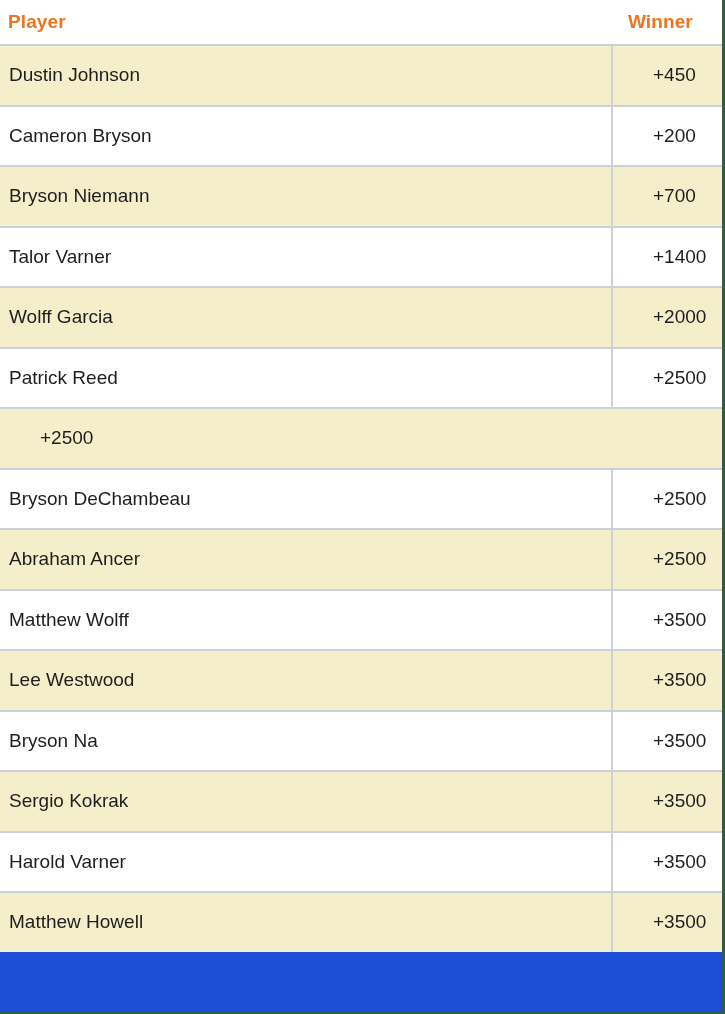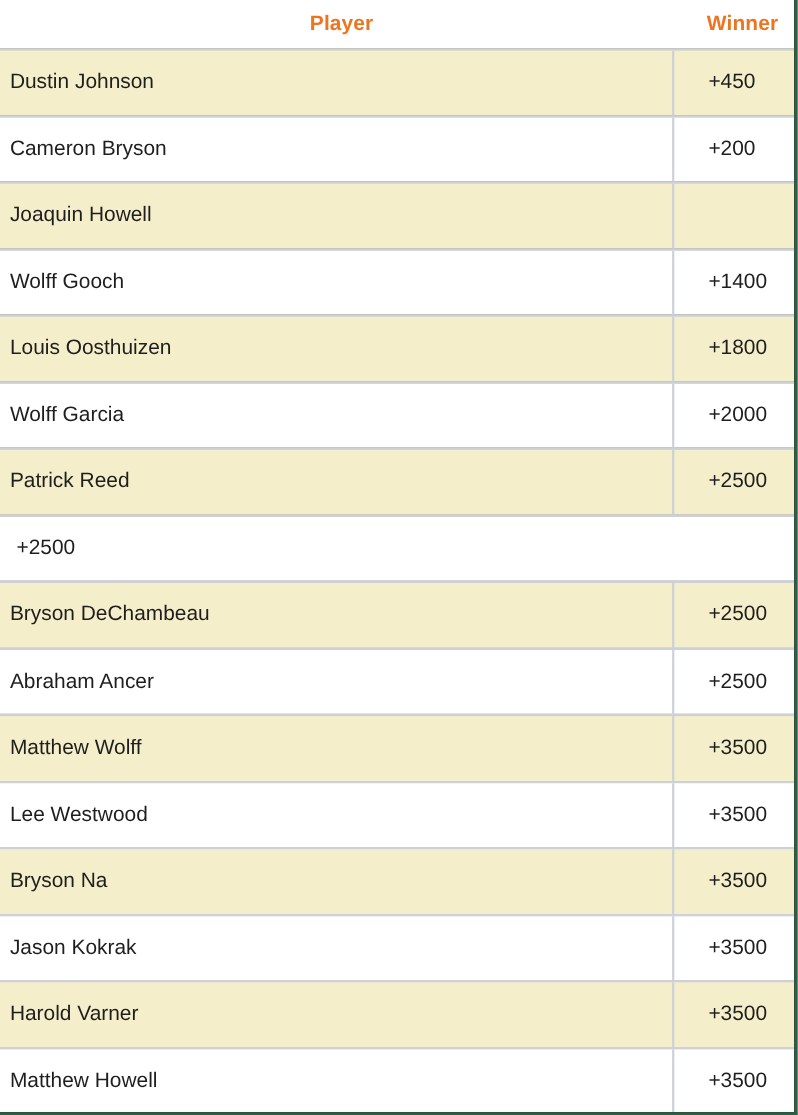--- a/index.html
+++ b/index.html
@@ -9,22 +9,21 @@
     font-family: "Liberation Sans", "DejaVu Sans", sans-serif;
   }
   .frame {
     position: relative;
     width: 725px;
     height: 1014px;
     box-sizing: border-box;
     border-right: 3px solid #2e5f45;
     border-bottom: 3px solid #2e5f45;
     overflow: hidden;
-    background: #000000;
-    text-align: center;
+    background: #1d4ed8;
   }
   .odds-table {
     width: 100%;
   }
   .header-row {
     display: grid;
     grid-template-columns: 613px 1fr;
     height: 44px;
     align-items: center;
     background: #ffffff;
@@ -37,40 +36,40 @@
   }
   .header-cell.player { padding-left: 8px; }
   .header-cell.winner { padding-left: 15px; }
   .row {
     display: grid;
     grid-template-columns: 613px 1fr;
     height: 60.5px;
     box-sizing: border-box;
     border-top: 2px solid #ccd1d9;
     background: #ffffff;
-    gap: 16px;
   }
   .row:nth-child(even) {
     background: #f5eeca;
   }
   .cell {
     display: flex;
     align-items: center;
     font-size: 19px;
     color: #1e1e1e;
     box-sizing: border-box;
     overflow: hidden;
     white-space: nowrap;
   }
   .cell.player {
     padding-left: 9px;
     border-right: 2px solid #ccd1d9;
   }
   .cell.winner {
     padding-left: 15px;
+    margin-left: 25px;
   }
 </style>
 </head>
 <body>
 
 <div class="frame">
   <div class="odds-table">
 
     <div class="header-row">
       <div class="header-cell player">Player</div>
@@ -79,29 +78,26 @@
 
     <div class="row">
       <div class="cell player">Dustin Johnson</div>
       <div class="cell winner">+450</div>
     </div>
     <div class="row">
       <div class="cell player">Cameron Bryson</div>
       <div class="cell winner">+200</div>
     </div>
     <div class="row">
-      <div class="cell player">Joaquin Howell</div>
+      <div class="cell player">Bryson Niemann</div>
+      <div class="cell winner">+700</div>
     </div>
     <div class="row">
-      <div class="cell player">Wolff Gooch</div>
+      <div class="cell player">Talor Varner</div>
       <div class="cell winner">+1400</div>
-    </div>
-    <div class="row">
-      <div class="cell player">Louis Oosthuizen</div>
-      <div class="cell winner">+1800</div>
     </div>
     <div class="row">
       <div class="cell player">Wolff Garcia</div>
       <div class="cell winner">+2000</div>
     </div>
     <div class="row">
       <div class="cell player">Patrick Reed</div>
       <div class="cell winner">+2500</div>
     </div>
     <div class="row">
@@ -121,21 +117,21 @@
     </div>
     <div class="row">
       <div class="cell player">Lee Westwood</div>
       <div class="cell winner">+3500</div>
     </div>
     <div class="row">
       <div class="cell player">Bryson Na</div>
       <div class="cell winner">+3500</div>
     </div>
     <div class="row">
-      <div class="cell player">Jason Kokrak</div>
+      <div class="cell player">Sergio Kokrak</div>
       <div class="cell winner">+3500</div>
     </div>
     <div class="row">
       <div class="cell player">Harold Varner</div>
       <div class="cell winner">+3500</div>
     </div>
     <div class="row">
       <div class="cell player">Matthew Howell</div>
       <div class="cell winner">+3500</div>
     </div>

